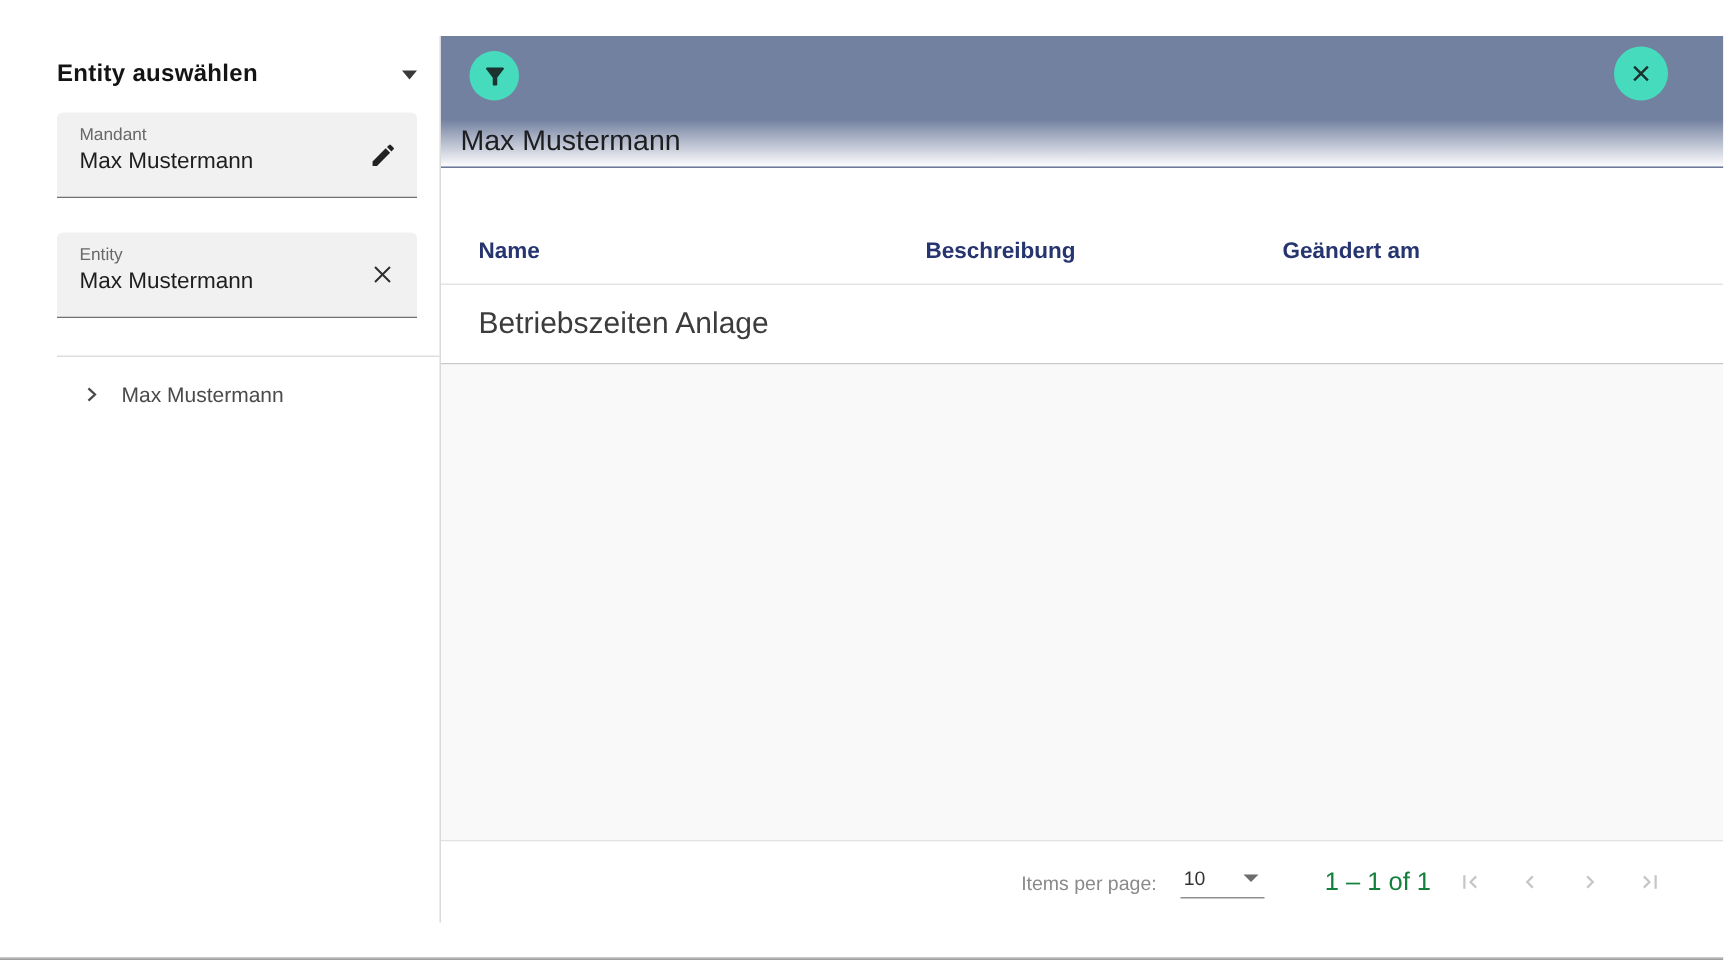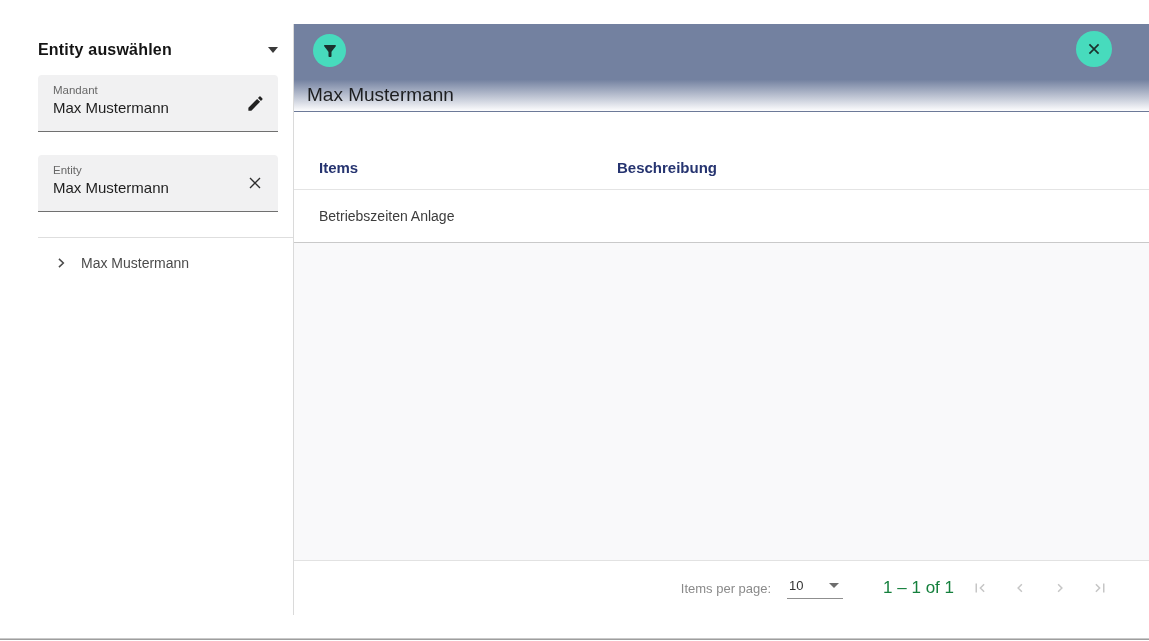--- a/index.html
+++ b/index.html
@@ -49,21 +49,21 @@
                   background:#4fe0c3; box-shadow:0 1px 2px rgba(0,0,0,.25); }
   .toggle-label { font-size:15px; color:#2e2e2e; }
 
   .thead { position:absolute; left:0; right:0; top:122px; height:44px; display:grid;
            grid-template-columns:298px 238px 1fr; padding-left:25px; align-items:center;
            border-bottom:1px solid #e4e4e4; }
   .th { font-size:15px; font-weight:700; color:#263470; cursor:pointer; }
   .trow { position:absolute; left:0; right:0; top:166px; height:53px; display:grid;
           grid-template-columns:298px 238px 1fr; padding-left:25px; align-items:center;
           border-bottom:1px solid #c9c9c9; background:#fff; cursor:pointer; }
-  .td { font-size:14px; color:#3c3c3c; }
+  .td { font-size:20px; color:#3c3c3c; }
   .tbody-filler { position:absolute; left:0; right:0; top:219px; bottom:54px;
                   background:#f9f9fa; border-bottom:1px solid #e2e2e2; }
 
   .paginator { position:absolute; left:0; right:0; bottom:0; height:54px; background:#fff;
                display:flex; align-items:center; justify-content:flex-end; padding-right:29px; }
   .pp-label { font-size:13px; color:#8a8a8a; margin-right:16px; }
   .page-size { display:inline-flex; align-items:center; justify-content:space-between; width:56px;
                border-bottom:1px solid #8f8f8f; padding:0 4px 5px 2px; cursor:pointer; }
   .page-size-value { font-size:13px; color:#333; }
   .caret-down.small { border-left-width:5px; border-right-width:5px; border-top-width:5px;
@@ -130,22 +130,23 @@
     </button>
 
     <button class="fab fab-close">
       <svg width="20" height="20" viewBox="0 0 24 24" fill="none" stroke="#1b322e" stroke-width="2">
         <path d="M6.5 6.5 L17.5 17.5 M17.5 6.5 L6.5 17.5"></path>
       </svg>
     </button>
 
 
     <div class="thead">
-      <span class="th">Items</span>
+      <span class="th">Name</span>
       <span class="th">Beschreibung</span>
+      <span class="th">Geändert am</span>
     </div>
 
     <div class="trow">
       <span class="td">Betriebszeiten Anlage</span>
       <span class="td"></span>
       <span class="td"></span>
     </div>
 
     <div class="tbody-filler"></div>
 

